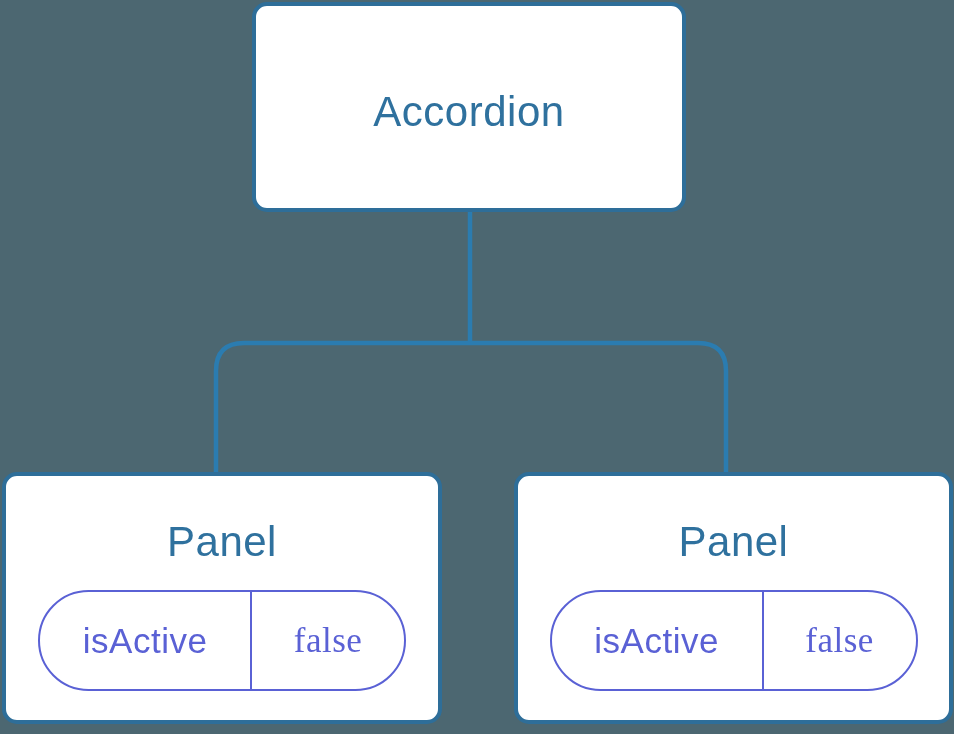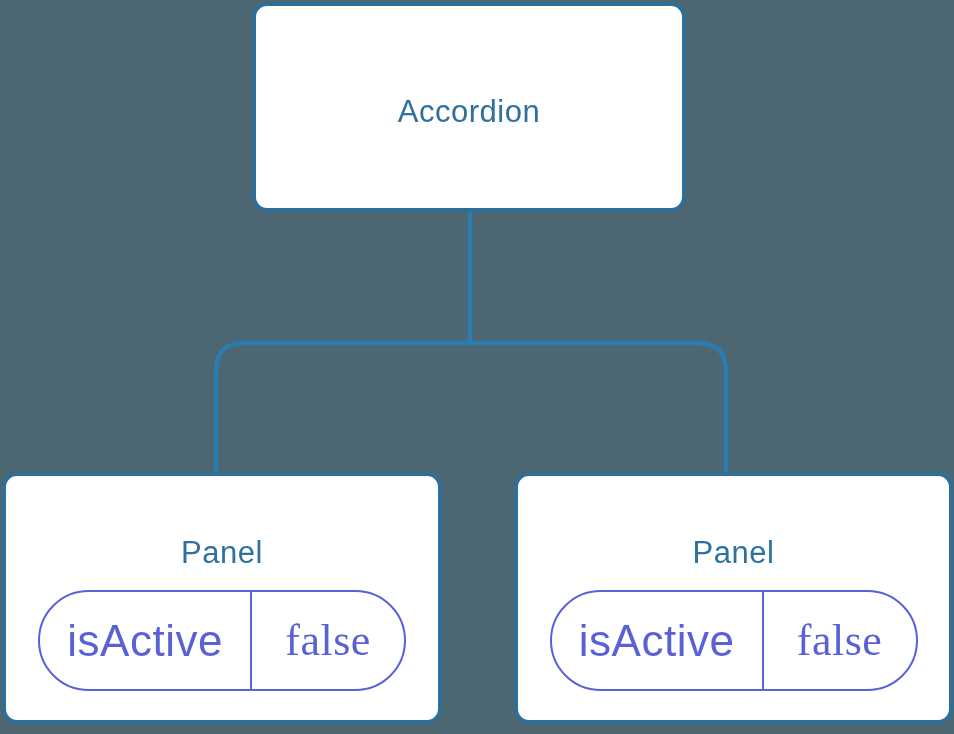--- a/index.html
+++ b/index.html
@@ -44,51 +44,51 @@
   }
   .node-child-right {
     left: 514px; top: 472px;
     width: 439px; height: 252px;
   }
   .node-title {
     position: absolute;
     left: 0; right: 0;
     text-align: center;
     color: var(--title-text);
-    font-size: 31px;
+    font-size: 42px;
     font-weight: 500;
     line-height: 42px;
     letter-spacing: 0.5px;
   }
   .node-root .node-title {
     top: 85px;
   }
   .node-child-left .node-title,
   .node-child-right .node-title {
-    top: 56px;
+    top: 45px;
   }
   .state-pill {
     position: absolute;
     top: 114px;
     left: 50%;
     transform: translateX(-50%);
     width: 368px;
     height: 101px;
     border: 2.5px solid var(--state-text);
     border-radius: 52px;
     display: flex;
     align-items: stretch;
     background: var(--node-fill);
   }
   .state-key, .state-value {
     display: flex;
     align-items: center;
     justify-content: center;
     color: var(--state-text);
-    font-size: 44px;
+    font-size: 35px;
     font-weight: 500;
     letter-spacing: 0.5px;
   }
   .state-key {
     flex: 0 0 58.3%;
     border-right: 2.5px solid var(--state-text);
   }
   .state-value {
     flex: 1 1 auto;
     font-family: Liberation Serif, serif;

